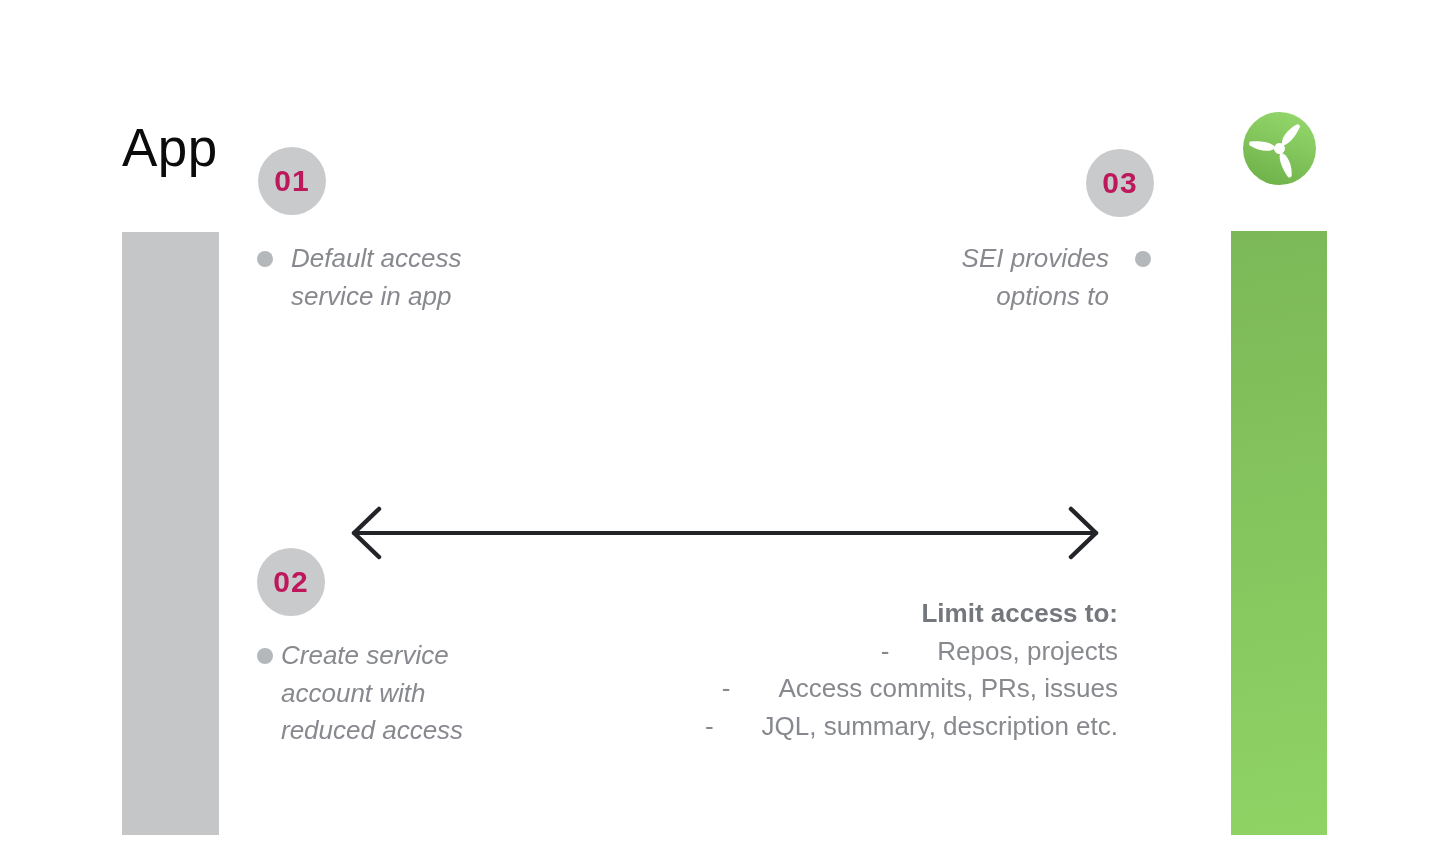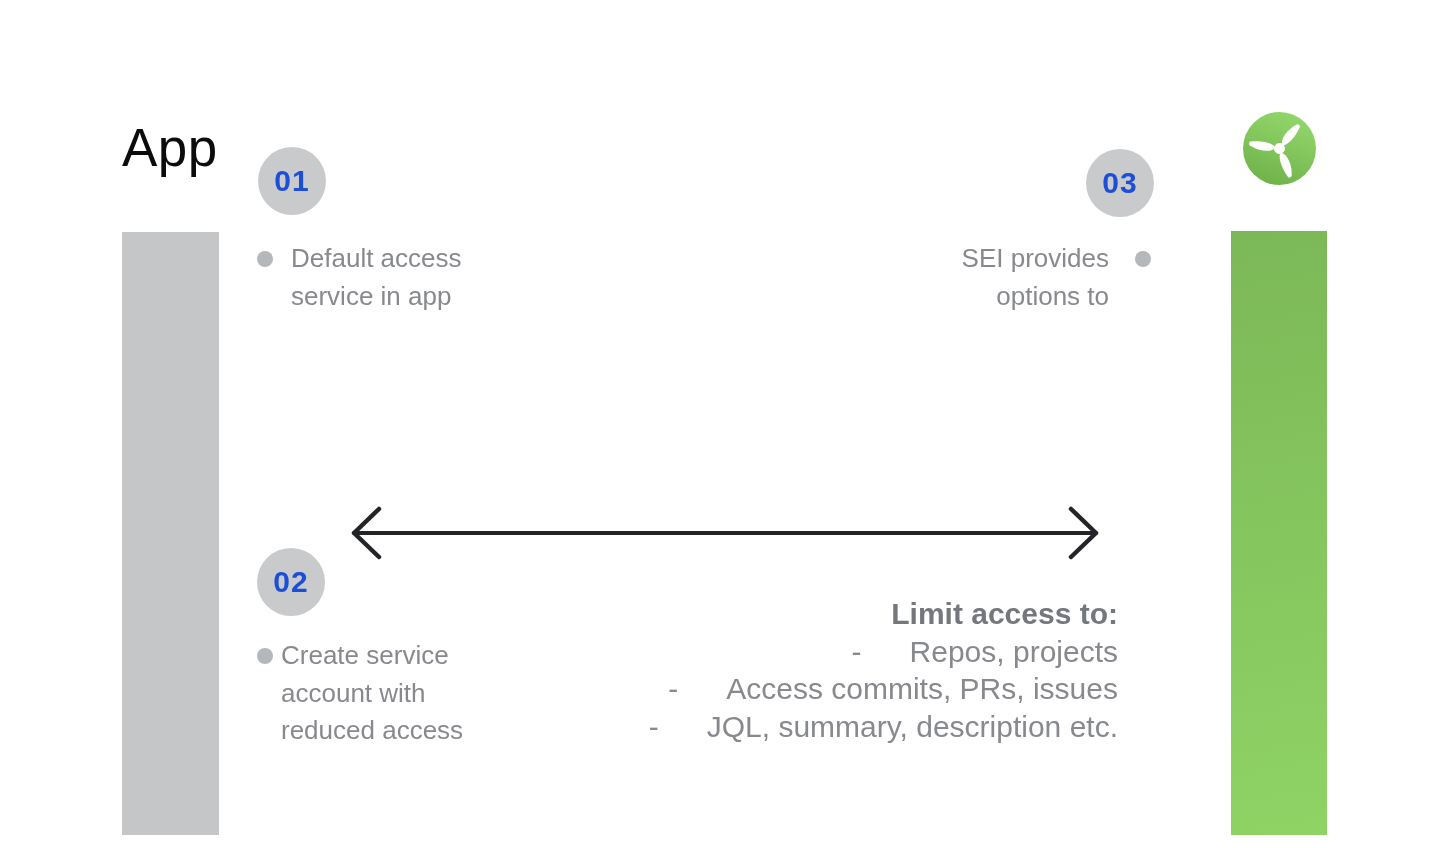--- a/index.html
+++ b/index.html
@@ -36,41 +36,41 @@
   }
   .bar-green{
     left:1231px;top:231px;width:96px;height:604px;
     background:linear-gradient(170deg,var(--green-top) 0%,var(--green-bottom) 100%);
   }
   .logo{position:absolute;left:1243px;top:112px;width:73px;height:73px;}
   .badge{
     position:absolute;width:68px;height:68px;border-radius:50%;
     background:var(--badge-gray);
     display:flex;align-items:center;justify-content:center;
-    color:#1d4ed8;font-size:30px;font-weight:700;letter-spacing:1px;
+    color:#be185d;font-size:30px;font-weight:700;letter-spacing:1px;
   }
   .badge-01{left:258px;top:147px;}
   .badge-02{left:257px;top:548px;}
   .badge-03{left:1086px;top:149px;justify-content:center;}
   .step{
     position:absolute;display:flex;align-items:flex-start;
-    font-size:26px;line-height:37.5px;color:var(--text-gray);
+    font-size:26px;line-height:37.5px;color:var(--text-gray);font-style:italic;
   }
   .step-1{left:257px;top:240px;gap:18px;}
   .step-2{left:257px;top:637px;gap:8px;}
   .step-3{right:258px;top:240px;gap:26px;}
   .step-3 .step-lines{text-align:right;}
   .bullet{
     flex:0 0 auto;width:16px;height:16px;border-radius:50%;
     background:var(--bullet-gray);margin-top:11px;
   }
   .arrow-wrap{position:absolute;left:345px;top:505px;width:760px;height:56px;}
   .limit{
     position:absolute;right:291px;top:595px;
-    font-size:30px;line-height:37.6px;color:var(--text-gray);
+    font-size:26px;line-height:37.6px;color:var(--text-gray);
     text-align:right;
   }
   .limit-heading{font-weight:700;color:var(--heading-gray);}
   .limit-row{display:flex;justify-content:flex-end;}
   .limit-text{margin-left:48px;}
 </style>
 </head>
 <body>
 
 <div class="canvas">

